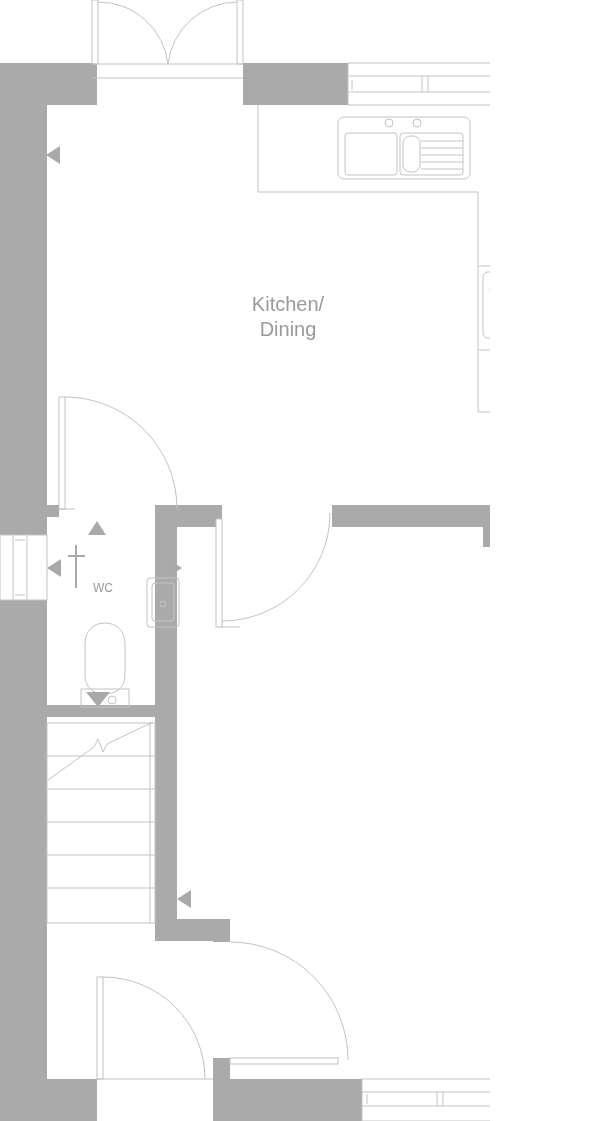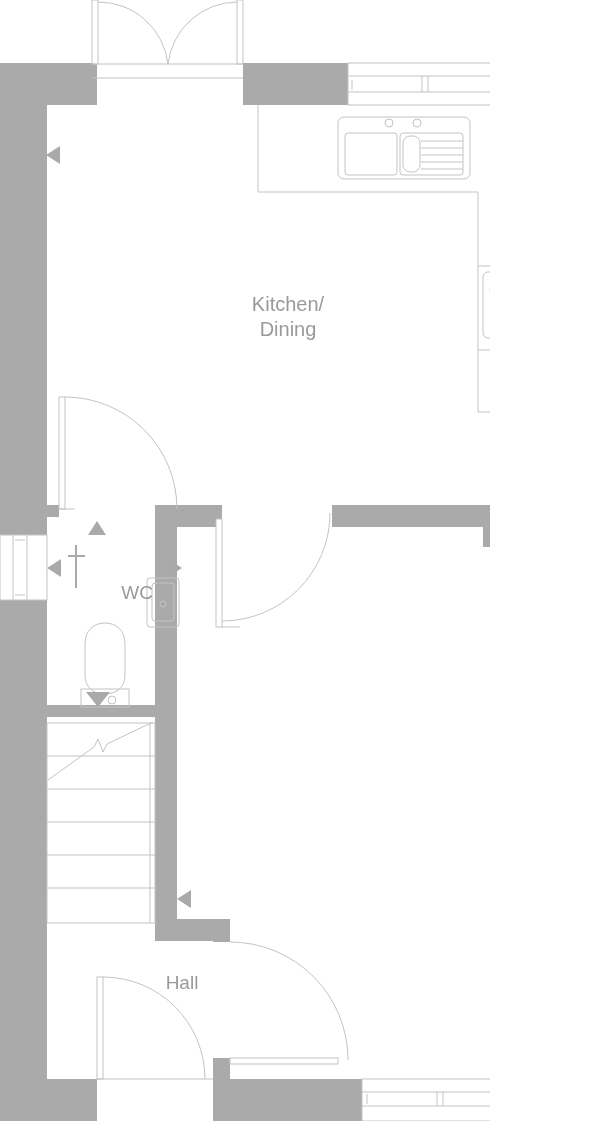--- a/index.html
+++ b/index.html
@@ -10,21 +10,21 @@
     position:absolute;
     color:#9a9a9a;
     font-family:"Liberation Sans",sans-serif;
     font-weight:400;
     text-align:center;
     line-height:1.27;
     white-space:pre-line;
     user-select:none;
   }
   #label-kitchen{left:188px;top:292px;width:200px;font-size:20px;}
-  #label-wc{left:53px;top:581px;width:100px;font-size:19px;text-align:right;}
+  #label-wc{left:53px;top:581px;width:100px;font-size:12px;}
   #label-lounge{left:287px;top:793px;width:160px;font-size:20px;}
   #label-hall{left:122px;top:971px;width:120px;font-size:19px;}
 </style>
 </head>
 <body>
 
 <div id="plan-root">
 
   <svg id="plan-svg" viewBox="0 0 602 1121" xmlns="http://www.w3.org/2000/svg">
 
@@ -176,15 +176,14 @@
       <line x1="68" y1="556" x2="85" y2="556"></line>
     </g>
   </svg>
 
   <div class="room-label" id="label-kitchen">Kitchen/
 Dining</div>
 
   <div class="room-label" id="label-wc">WC</div>
 
 
-  <div class="room-label" id="label-hall">Hall</div>
 
 </div>
 
 </body></html>

